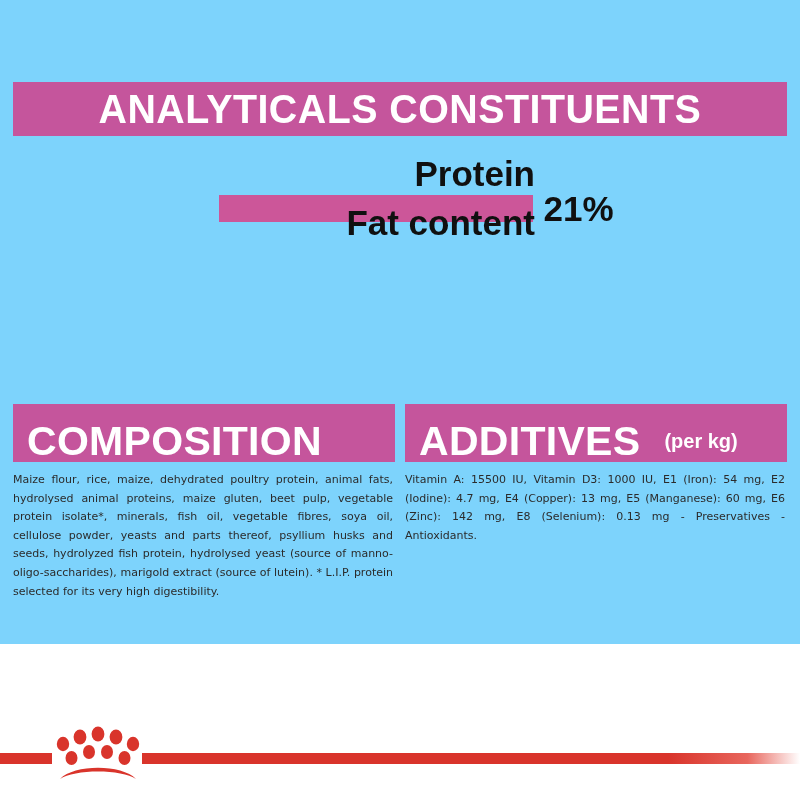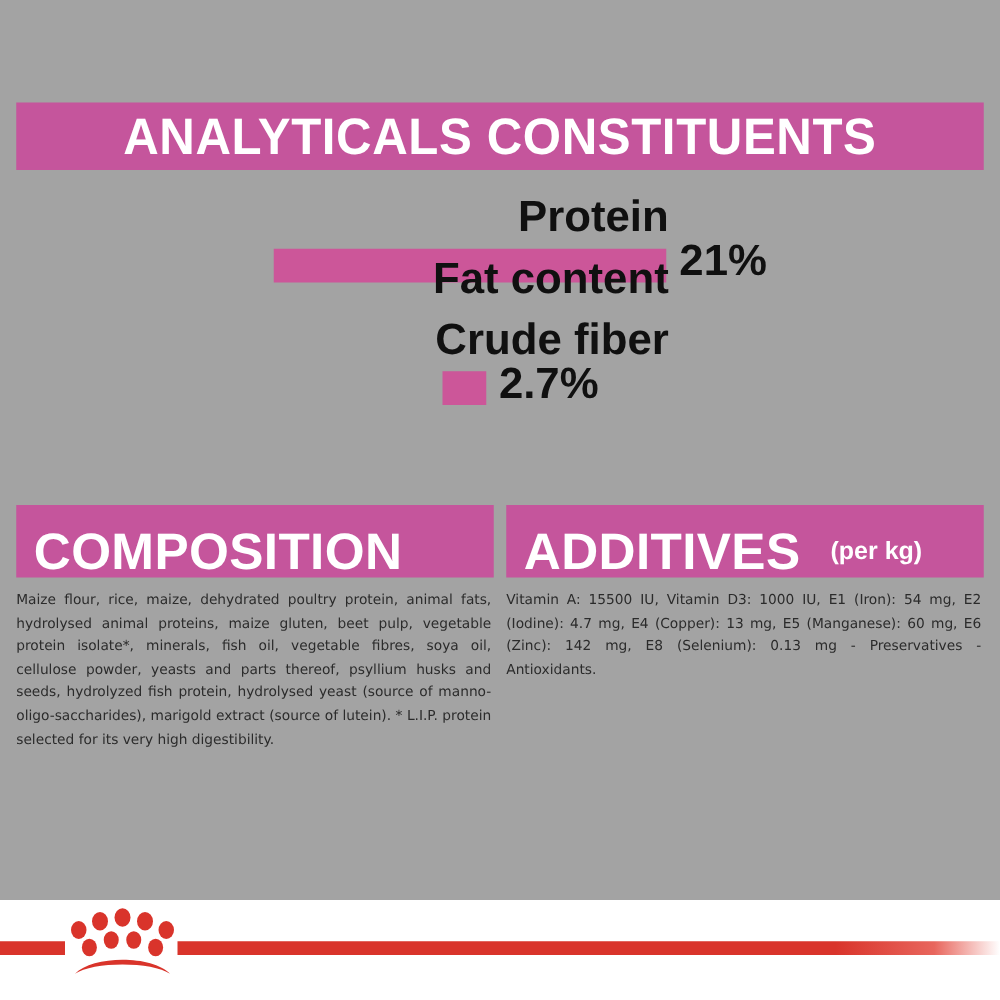--- a/index.html
+++ b/index.html
@@ -12,22 +12,22 @@
     background: #ffffff;
     font-family: "Liberation Sans", sans-serif;
     overflow: hidden;
     position: relative;
   }
 
   .page {
     position: absolute;
     inset: 0;
     width: 800px;
-    height: 720px;
-    background: #a3a3a3;
+    height: 644px;
+    background: #7dd3fc;
   }
 
   
   .top-banner {
     position: absolute;
     left: 13px;
     top: 82px;
     width: 774px;
     height: 54px;
     background: #c5559c;
@@ -77,21 +77,21 @@
     font-size: 35px;
     color: #101010;
     line-height: 1;
     white-space: nowrap;
   }
   .bar-area {
     position: relative;
     margin-left: 33px;
     height: 48px;
     display: flex;
-    align-items: flex-end;
+    align-items: center;
   }
   .bar {
     height: 27px;
     background: #cc5699;
     display: block;
   }
   .bar-value {
     margin-left: 10px;
     font-family: "Liberation Sans", sans-serif;
     font-weight: 700;
@@ -192,27 +192,20 @@
       <div class="bar-area">
         <span class="bar" style="width:314px"></span>
         <span class="bar-value">21%</span>
       </div>
     </div>
 
     <div class="chart-row r1">
       <div class="chart-label">Fat content</div>
     </div>
 
-    <div class="chart-row r2">
-      <div class="chart-label">Crude fiber</div>
-      <div class="bar-area">
-        <span class="bar" style="width:35px"></span>
-        <span class="bar-value">2.7%</span>
-      </div>
-    </div>
 
   </div>
 
   <div class="panel left">
     <div class="panel-header">
       <span class="panel-header-title">COMPOSITION</span>
     </div>
     <div class="panel-body">Maize flour, rice, maize, dehydrated poultry protein, animal fats, hydrolysed animal proteins, maize gluten, beet pulp, vegetable protein isolate*, minerals, fish oil, vegetable fibres, soya oil, cellulose powder, yeasts and parts thereof, psyllium husks and seeds, hydrolyzed fish protein, hydrolysed yeast (source of manno-oligo-saccharides), marigold extract (source of lutein). * L.I.P. protein selected for its very high digestibility.</div>
   </div>
 

